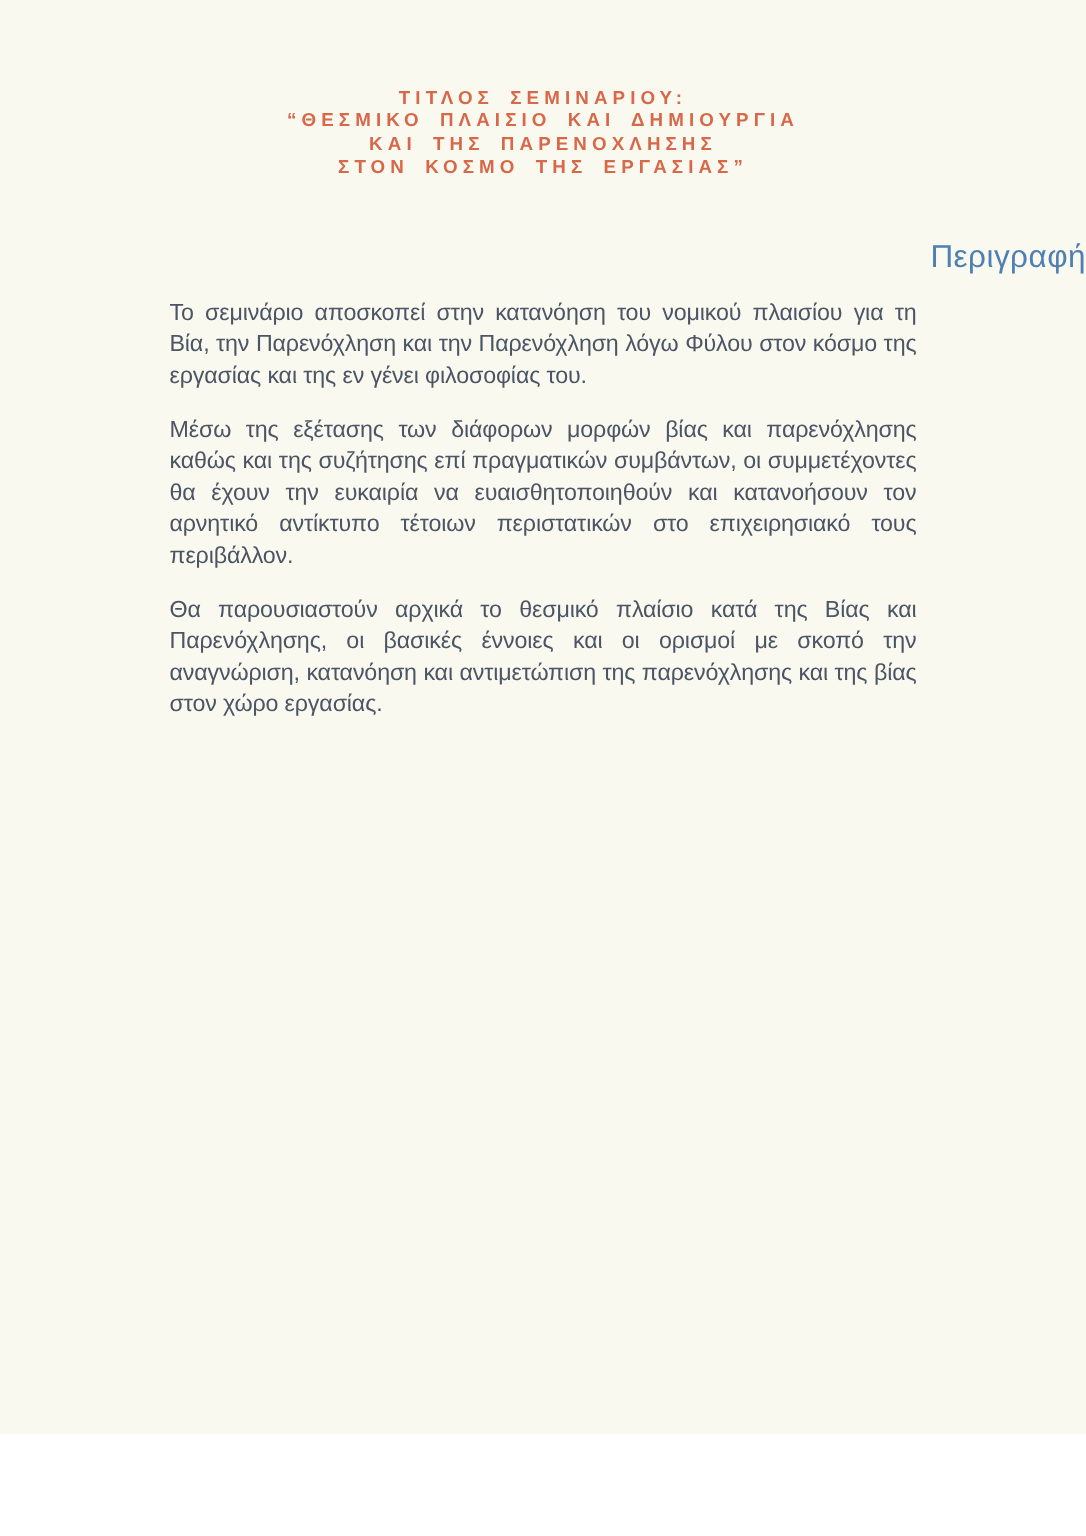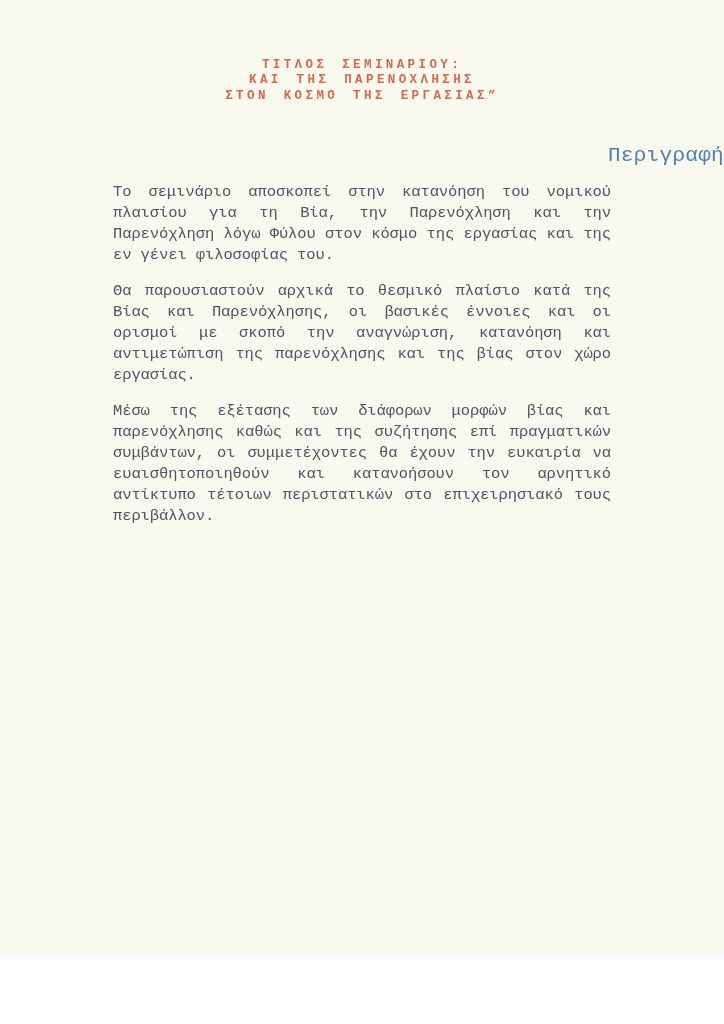--- a/index.html
+++ b/index.html
@@ -5,21 +5,21 @@
   html, body {
     margin: 0;
     padding: 0;
   }
   .page {
     position: relative;
     width: 724px;
     height: 956px;
     background: #FAF9EF;
     overflow: hidden;
-    font-family: Liberation Mono, monospace;
+    font-family: Liberation Sans, sans-serif;
   }
   .title-block {
     padding-top: 58px;
     text-align: center;
     color: #D7684A;
     font-size: 12.5px;
     line-height: 15.4px;
     font-weight: 600;
     letter-spacing: 3.4px;
     word-spacing: 4px;
@@ -49,25 +49,26 @@
     margin: 0 0 15px 0;
   }
 </style>
 </head>
 <body>
 
 <div class="page">
 
   <div class="title-block">
     <div class="title-line">ΤΙΤΛΟΣ ΣΕΜΙΝΑΡΙΟΥ:</div>
+    <div class="title-line">“ΘΕΣΜΙΚΟ ΠΛΑΙΣΙΟ ΚΑΙ ΔΗΜΙΟΥΡΓΙΑ</div>
     <div class="title-line">ΚΑΙ ΤΗΣ ΠΑΡΕΝΟΧΛΗΣΗΣ</div>
     <div class="title-line">ΣΤΟΝ ΚΟΣΜΟ ΤΗΣ ΕΡΓΑΣΙΑΣ”</div>
   </div>
 
   <div class="section-heading">Περιγραφή</div>
 
   <div class="content">
     <p>Το σεμινάριο αποσκοπεί στην κατανόηση του νομικού πλαισίου για τη Βία, την Παρενόχληση και την Παρενόχληση λόγω Φύλου στον κόσμο της εργασίας και της εν γένει φιλοσοφίας του.</p>
+    <p>Μέσω της εξέτασης των διάφορων μορφών βίας και παρενόχλησης καθώς και της συζήτησης επί πραγματικών συμβάντων, οι συμμετέχοντες θα έχουν την ευκαιρία να ευαισθητοποιηθούν και κατανοήσουν τον αρνητικό αντίκτυπο τέτοιων περιστατικών στο επιχειρησιακό τους περιβάλλον.</p>
     <p>Θα παρουσιαστούν αρχικά το θεσμικό πλαίσιο κατά της Βίας και Παρενόχλησης, οι βασικές έννοιες και οι ορισμοί με σκοπό την αναγνώριση, κατανόηση και αντιμετώπιση της παρενόχλησης και της βίας στον χώρο εργασίας.</p>
-    <p>Μέσω της εξέτασης των διάφορων μορφών βίας και παρενόχλησης καθώς και της συζήτησης επί πραγματικών συμβάντων, οι συμμετέχοντες θα έχουν την ευκαιρία να ευαισθητοποιηθούν και κατανοήσουν τον αρνητικό αντίκτυπο τέτοιων περιστατικών στο επιχειρησιακό τους περιβάλλον.</p>
   </div>
 
 </div>
 
 </body></html>

